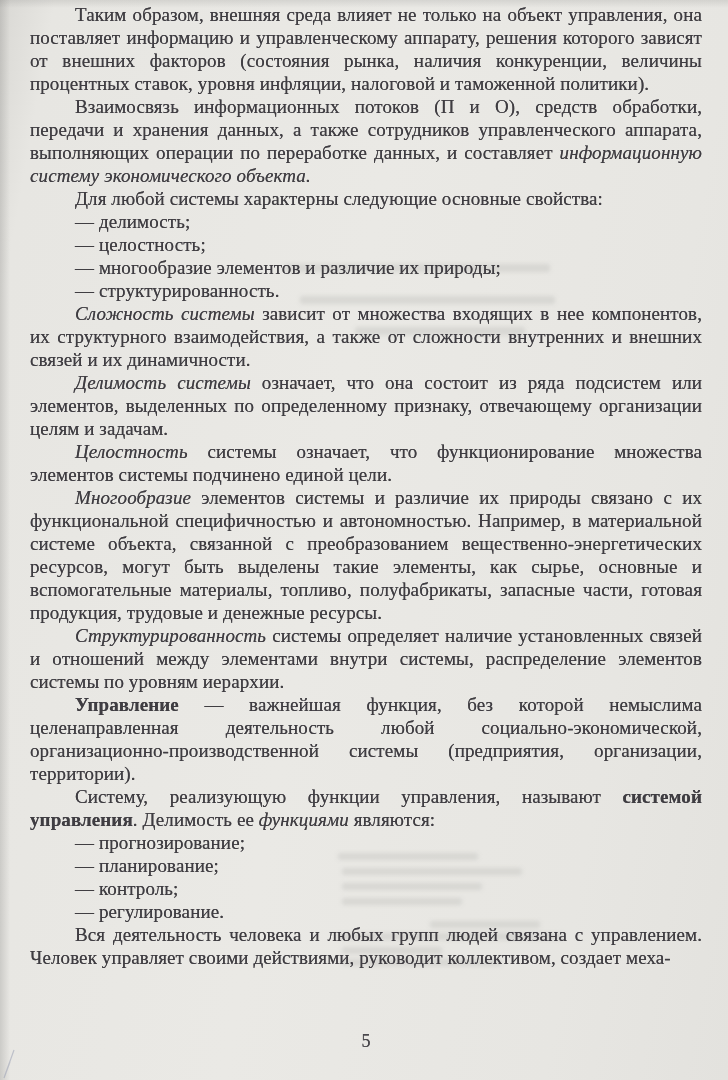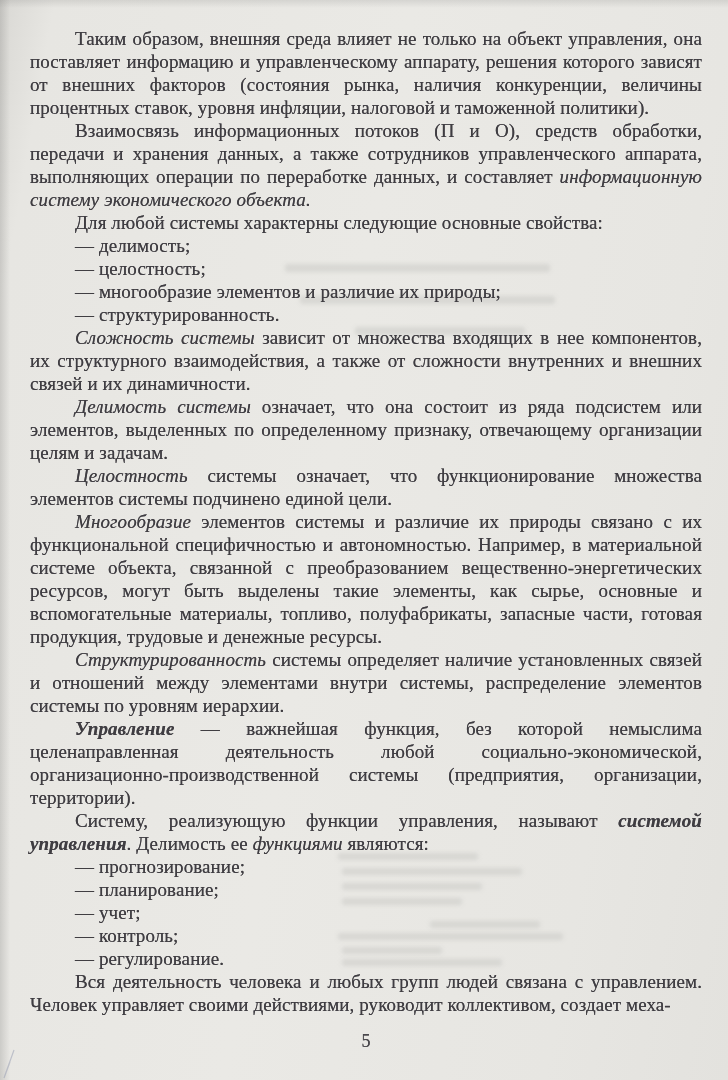--- a/index.html
+++ b/index.html
@@ -17,34 +17,34 @@
     background: linear-gradient(90deg, rgba(120,120,118,0.25), rgba(120,120,118,0));
     pointer-events: none;
   }
   .top-shade {
     position: absolute; left: 0; top: 0; right: 0; height: 8px;
     background: linear-gradient(180deg, rgba(120,120,118,0.18), rgba(120,120,118,0));
     pointer-events: none;
   }
   .text-column {
     position: absolute;
-    left: 30px; top: 27px; width: 672px;
+    left: 30px; top: 3px; width: 672px;
     font-size: 19px;
     line-height: 23px;
     color: #3f3d42;
     text-align: justify;
     text-shadow: 0 0 0.6px rgba(63,61,66,0.85);
     letter-spacing: 0.1px;
   }
   .text-column p {
     margin: 0;
     text-indent: 45px;
   }
   .seg-italic { font-style: italic; }
-  .seg-bolditalic { font-style: italic; font-weight: bold; }
+  .seg-bolditalic { font-weight: bold; }
   .page-number {
     position: absolute;
     left: 30px; width: 672px; top: 1031px;
     text-align: center;
     font-size: 18px;
     color: #4a484d;
     text-shadow: 0 0 0.6px rgba(63,61,66,0.85);
   }
   .ghost {
     position: absolute;
@@ -87,21 +87,20 @@
     <p class="list-item"><span>— структурированность.</span></p>
     <p class="para"><span class="seg-italic">Сложность системы</span><span> зависит от множества входящих в нее компонентов, их структурного взаимодействия, а также от сложности внутренних и внешних связей и их динамичности.</span></p>
     <p class="para"><span class="seg-italic">Делимость системы</span><span> означает, что она состоит из ряда подсистем или элементов, выделенных по определенному признаку, отвечающему организации целям и задачам.</span></p>
     <p class="para"><span class="seg-italic">Целостность</span><span> системы означает, что функционирование множества элементов системы подчинено единой цели.</span></p>
     <p class="para"><span class="seg-italic">Многообразие</span><span> элементов системы и различие их природы связано с их функциональной специфичностью и автономностью. Например, в материальной системе объекта, связанной с преобразованием вещественно-энергетических ресурсов, могут быть выделены такие элементы, как сырье, основные и вспомогательные материалы, топливо, полуфабрикаты, запасные части, готовая продукция, трудовые и денежные ресурсы.</span></p>
     <p class="para"><span class="seg-italic">Структурированность</span><span> системы определяет наличие установленных связей и отношений между элементами внутри системы, распределение элементов системы по уровням иерархии.</span></p>
     <p class="para"><span class="seg-bolditalic">Управление</span><span> — важнейшая функция, без которой немыслима целенаправленная деятельность любой социально-экономической, организационно-производственной системы (предприятия, организации, территории).</span></p>
     <p class="para"><span>Систему, реализующую функции управления, называют </span><span class="seg-bolditalic">системой управления</span><span>. Делимость ее </span><span class="seg-italic">функциями</span><span> являются:</span></p>
     <p class="list-item"><span>— прогнозирование;</span></p>
     <p class="list-item"><span>— планирование;</span></p>
-    <p class="list-item"><span>— учет;</span></p>
     <p class="list-item"><span>— контроль;</span></p>
     <p class="list-item"><span>— регулирование.</span></p>
     <p class="para"><span>Вся деятельность человека и любых групп людей связана с управлением. Человек управляет своими действиями, руководит коллективом, создает меха-</span></p>
   </div>
 
 <div class="page-number">5</div>
 
 <svg class="pencil-mark" width="26" height="36" viewBox="0 0 26 36">
   <path d="M4 34 L14 6 M4 34 L10 18" stroke="#9aa0b4" stroke-width="1.2" fill="none" opacity="0.55"></path>
 </svg>

